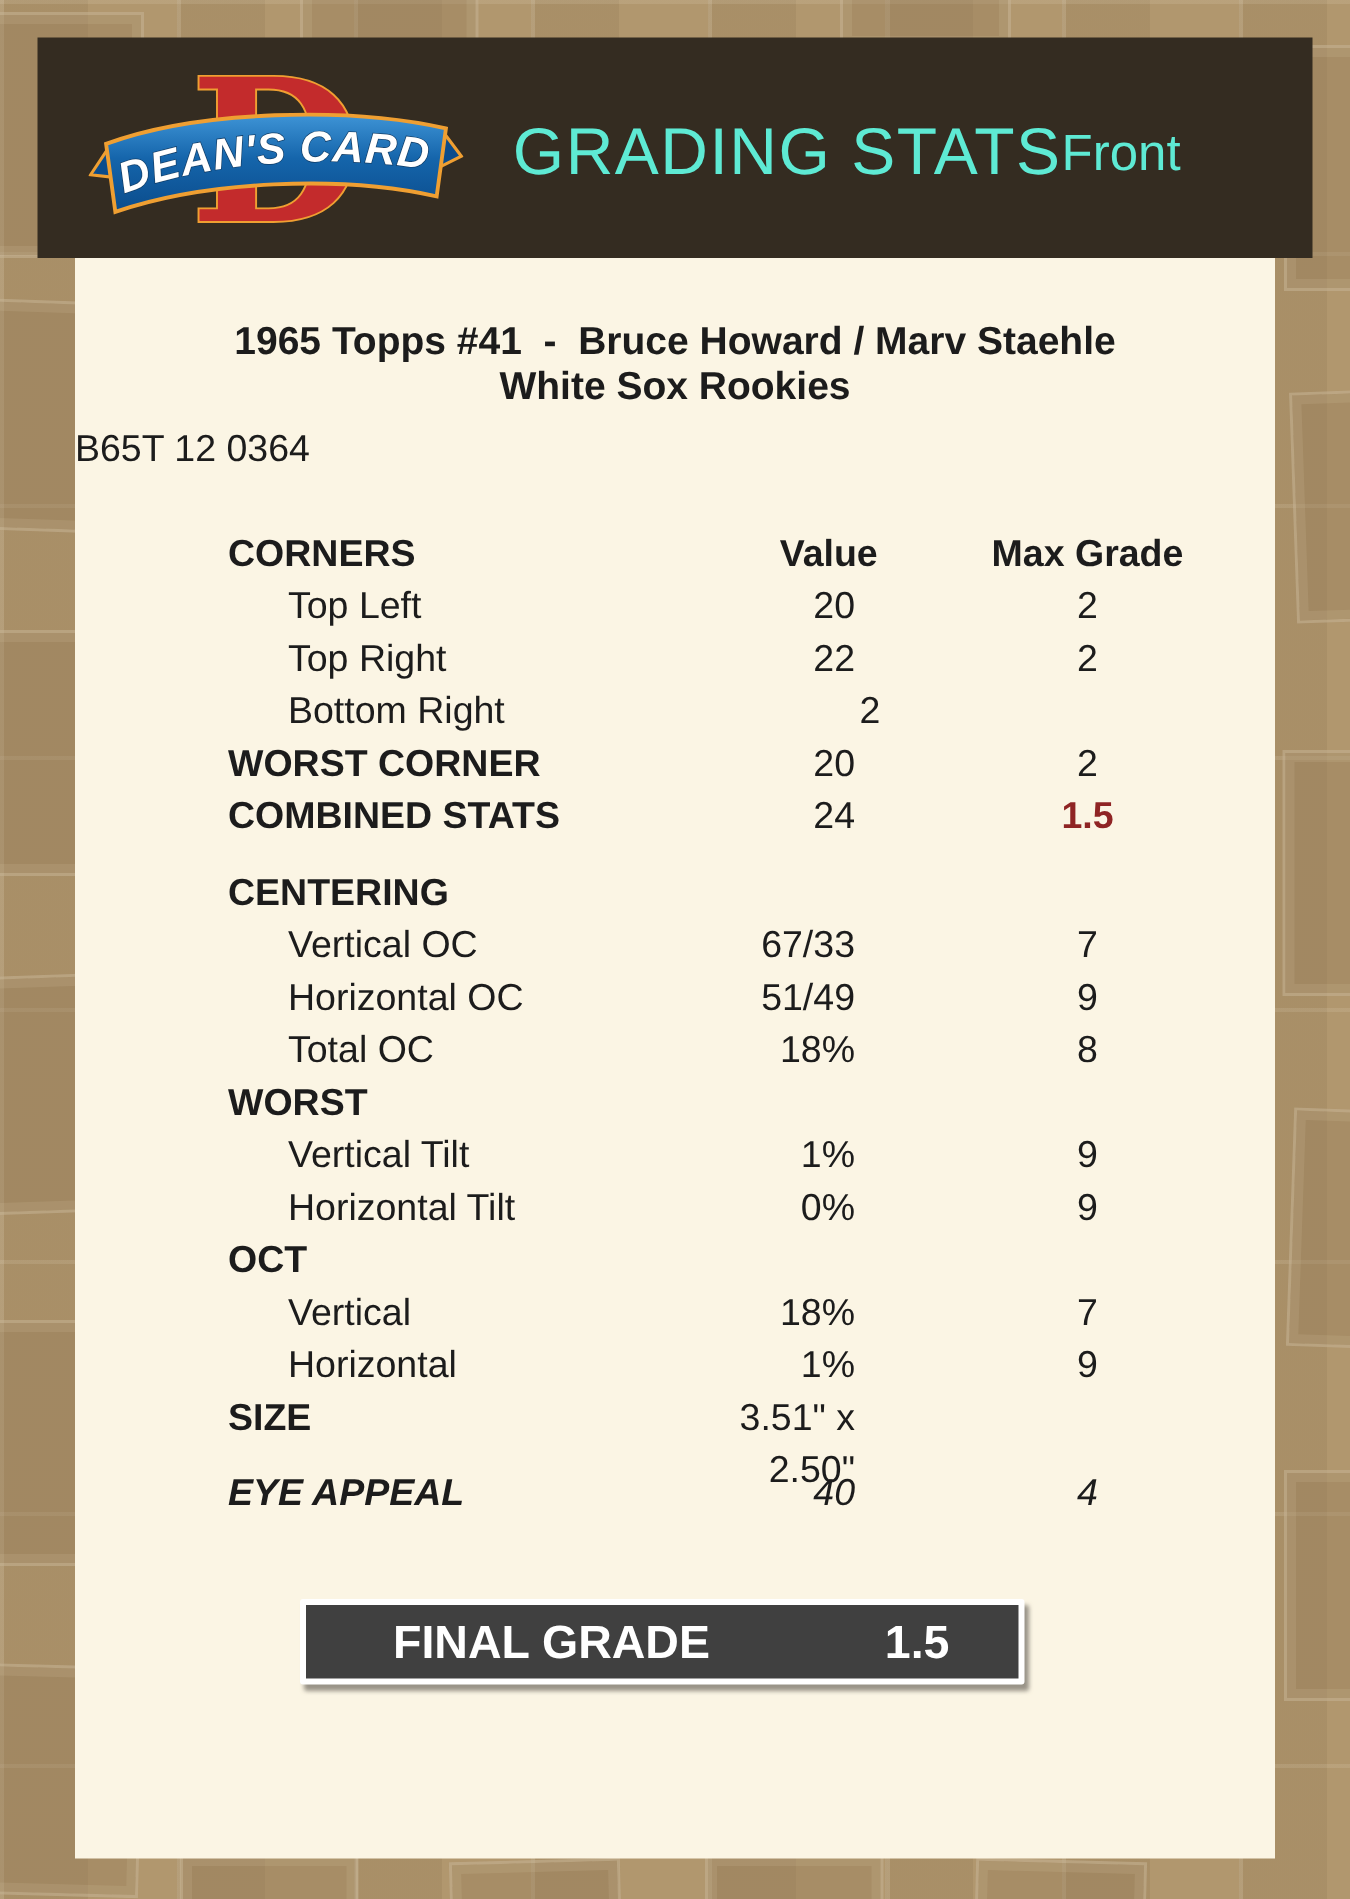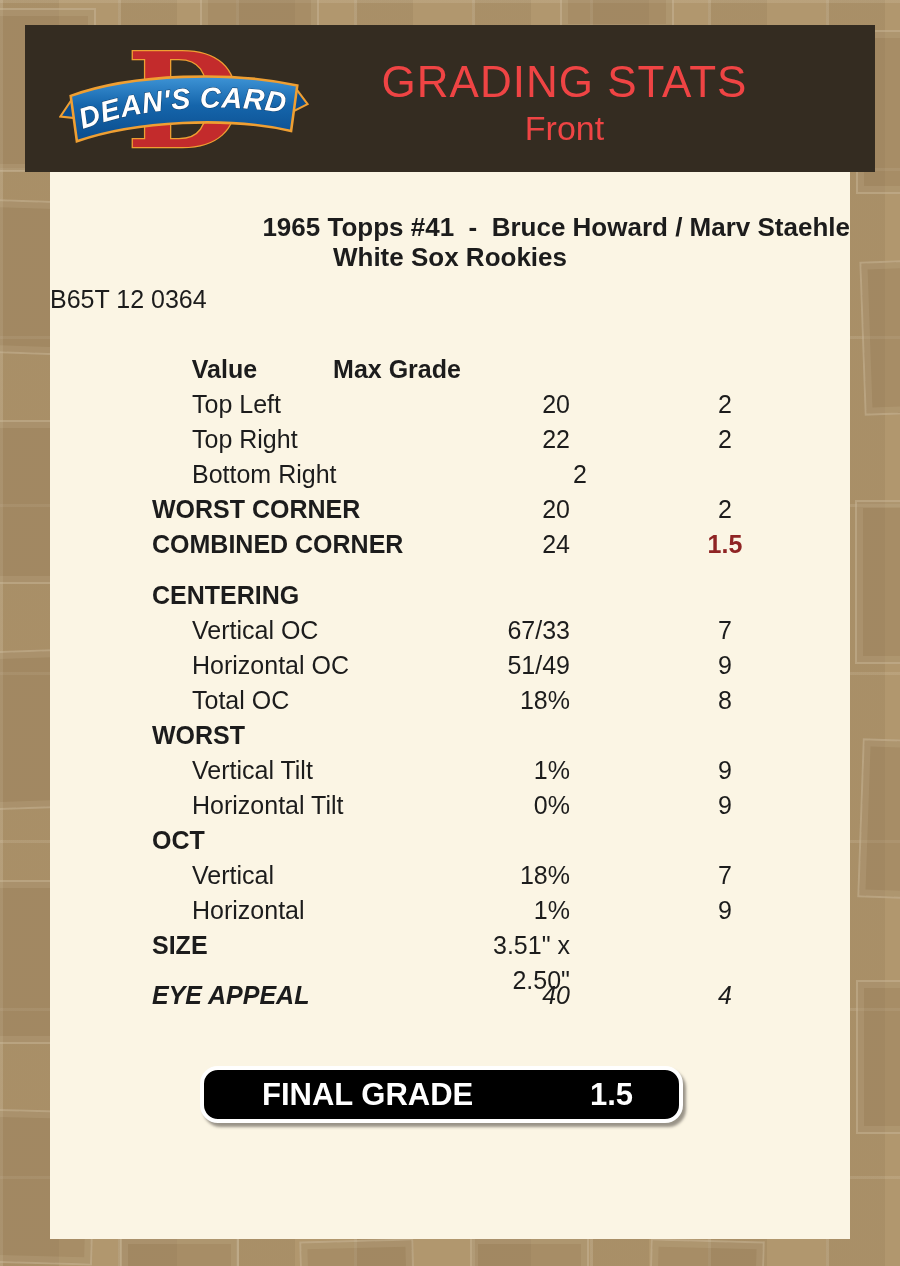--- a/index.html
+++ b/index.html
@@ -38,39 +38,39 @@
     z-index:2;
   }
   .logo{
     width:262px;height:140px;
     display:flex;align-items:center;justify-content:center;
     margin-left:28px;
     flex:0 0 auto;
   }
   .header-text{
     flex:1 1 auto;
-    display:flex;flex-direction:column;align-items:center;justify-content:center;
+    display:flex;flex-direction:row;align-items:center;justify-content:center;
     padding-right:61px;padding-top:6px;
-    color:#ef4444;
+    color:#5eead4;
   }
   .header-title{font-size:44px;line-height:52px;letter-spacing:1px;}
   .header-subtitle{font-size:34px;line-height:40px;}
   
   .panel{
     position:absolute;left:50px;top:172px;width:800px;height:1067px;
     background:#fbf5e4;
     z-index:2;
     color:#1c1c1c;
   }
   .card-title{
     padding-top:40px;
     text-align:center;
     font-weight:bold;font-size:26px;line-height:30px;
   }
-  .prewrap{white-space:pre-wrap;text-align:right;}
+  .prewrap{white-space:pre-wrap;}
   .card-serial{
     margin-top:12px;
     font-size:25px;line-height:30px;
   }
   
   .stats{
     margin-top:38px;
     margin-left:102px;
     width:673px;
     font-size:25px;
@@ -84,23 +84,23 @@
   .indent{padding-left:40px;box-sizing:border-box;}
   .gap{margin-top:16px;}
   .gap-sm{margin-top:15px;font-style:italic;}
   .grade-red{color:#8f2424;font-weight:bold;}
   
   .final-grade{
     margin-top:53px;
     margin-left:150px;
     width:483px;height:57px;
     box-sizing:border-box;
-    background:#000000;
+    background:#404040;
     border:4px solid #ffffff;
-    border-radius:18px;
+    border-radius:2px;
     box-shadow:3px 4px 3px rgba(120,115,105,0.75);
     display:flex;align-items:center;justify-content:space-between;
     padding:0 46px 0 58px;
     color:#ffffff;
     font-weight:bold;font-size:31px;
   }
 </style>
 </head>
 <body>
 
@@ -154,20 +154,21 @@
 
     <div class="card-title">
       <div class="prewrap">1965 Topps #41  -  Bruce Howard / Marv Staehle</div>
       <div>White Sox Rookies</div>
     </div>
     <div class="card-serial">B65T 12 0364</div>
 
     <div class="stats">
 
       <div class="trow">
+        <div class="c-label bold">CORNERS</div>
         <div class="c-value center bold">Value</div>
         <div class="c-max bold">Max Grade</div>
       </div>
 
       <div class="trow">
         <div class="c-label indent">Top Left</div>
         <div class="c-value">20</div>
         <div class="c-max">2</div>
       </div>
       <div class="trow">
@@ -178,21 +179,21 @@
       <div class="trow">
         <div class="c-label indent">Bottom Right</div>
         <div class="c-max">2</div>
       </div>
       <div class="trow">
         <div class="c-label bold">WORST CORNER</div>
         <div class="c-value">20</div>
         <div class="c-max">2</div>
       </div>
       <div class="trow">
-        <div class="c-label bold">COMBINED CORNER</div>
+        <div class="c-label bold">COMBINED STATS</div>
         <div class="c-value">24</div>
         <div class="c-max grade-red">1.5</div>
       </div>
 
       <div class="trow gap">
         <div class="c-label bold">CENTERING</div>
         <div class="c-value"></div>
         <div class="c-max"></div>
       </div>
       <div class="trow">

